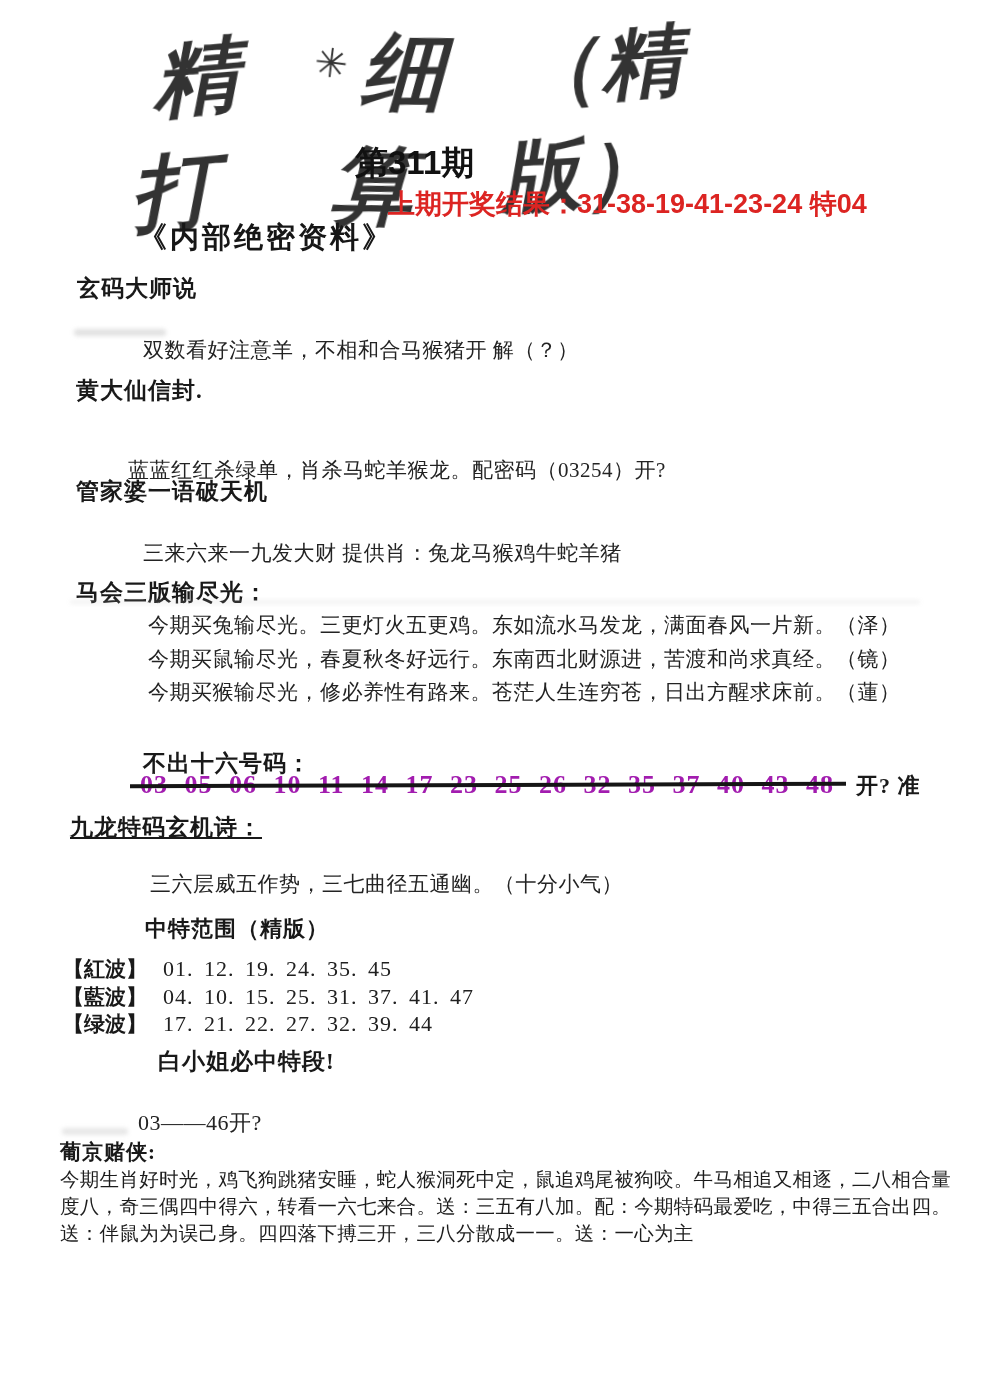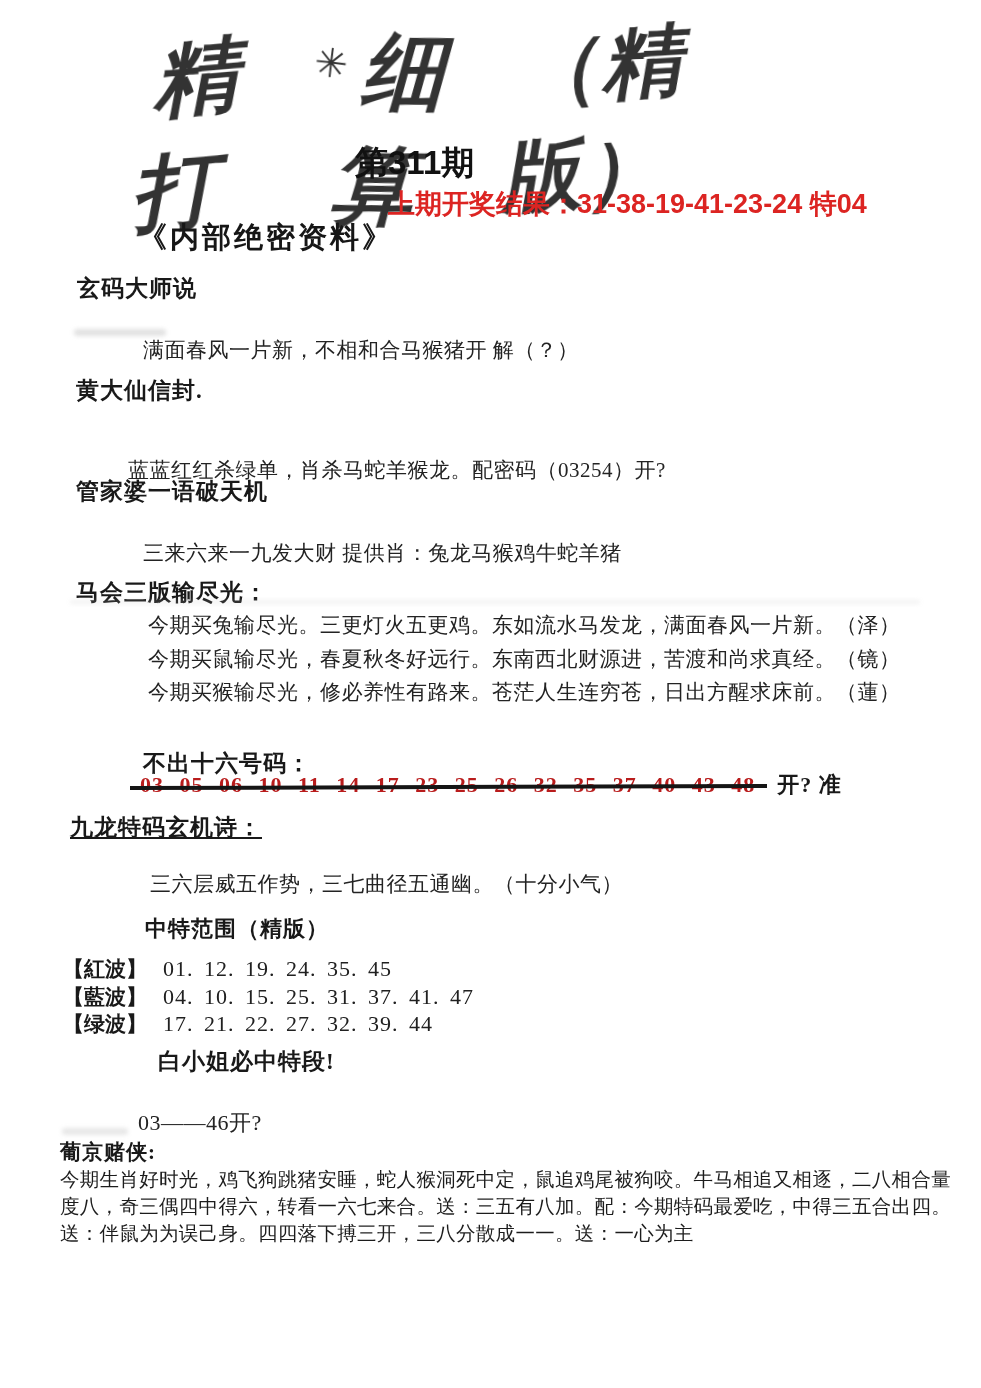--- a/index.html
+++ b/index.html
@@ -18,22 +18,22 @@
   .logo .p1{transform:skewX(-16deg) rotate(-4deg);}
   .logo .p2{transform:skewX(-15deg) rotate(2deg) translateY(5px);}
   .logo .p3{transform:skewX(-13deg) rotate(-2deg) translateY(2px);font-size:80px;}
   .logo .star{font-size:40px;transform:translateY(26px) rotate(8deg);margin:0 2px;}
   .issue{font-family:"Liberation Sans","DejaVu Sans",sans-serif;font-weight:700;font-size:33px;color:#111;}
   .redline{font-family:"Liberation Sans","DejaVu Sans",sans-serif;font-weight:700;font-size:27px;color:#dc2422;}
   .doctitle{font-weight:700;font-size:29px;letter-spacing:3px;color:#161616;}
   .h{font-weight:700;font-size:23px;letter-spacing:1px;color:#191919;}
   .b{font-size:21px;color:#232323;letter-spacing:0.5px;}
   .bb{font-weight:700;font-size:22px;color:#191919;letter-spacing:1px;}
-  .strike-nums{position:relative;display:inline-block;font-weight:700;font-size:22px;
-    letter-spacing:1px;word-spacing:9px;color:#b91c1c;}
+  .strike-nums{position:relative;display:inline-block;font-weight:700;font-size:26px;
+    letter-spacing:1px;word-spacing:9px;color:#a21caf;}
   .strike-nums::after{content:"";position:absolute;left:-10px;right:-12px;top:13px;height:4px;
     background:#151515;transform:rotate(-0.2deg);}
   .wave-label{font-weight:700;font-size:21px;color:#191919;}
   .wave-nums{font-size:22px;color:#202020;letter-spacing:1px;word-spacing:4px;}
   .foot{font-size:19.5px;color:#1c1c1c;letter-spacing:0.3px;}
   .smudge{position:absolute;background:#c4c4c4;opacity:.5;filter:blur(2px);border-radius:3px;}
 </style>
 </head>
 <body>
 
@@ -47,21 +47,21 @@
   </div>
 
   <div class="abs issue" style="left:355px;top:141px;">第311期</div>
 
   <div class="abs redline" style="left:388px;top:186px;">上期开奖结果：31-38-19-41-23-24 特04</div>
 
   <div class="abs doctitle" style="left:138px;top:218px;">《内部绝密资料》</div>
 
   <div class="abs h" style="left:77px;top:273px;">玄码大师说</div>
   <div class="smudge" style="left:74px;top:329px;width:92px;height:7px;"></div>
-  <div class="abs b" style="left:143px;top:336px;">满面春风一片新，不相和合马猴猪开 解（？）</div>
+  <div class="abs b" style="left:143px;top:336px;">双数看好注意羊，不相和合马猴猪开 解（？）</div>
 
   <div class="abs h" style="left:76px;top:375px;">黄大仙信封.</div>
   <div class="abs b" style="left:128px;top:456px;">蓝蓝红红杀绿单，肖杀马蛇羊猴龙。配密码（03254）开?</div>
 
   <div class="abs h" style="left:76px;top:476px;">管家婆一语破天机</div>
   <div class="abs b" style="left:143px;top:539px;">三来六来一九发大财 提供肖：兔龙马猴鸡牛蛇羊猪</div>
 
   <div class="abs h" style="left:76px;top:577px;">马会三版输尽光：</div>
   <div class="smudge" style="left:70px;top:600px;width:850px;height:4px;opacity:.22;"></div>
   <div class="abs b" style="left:148px;top:611px;">今期买兔输尽光。三更灯火五更鸡。东如流水马发龙，满面春风一片新。（泽）</div>

